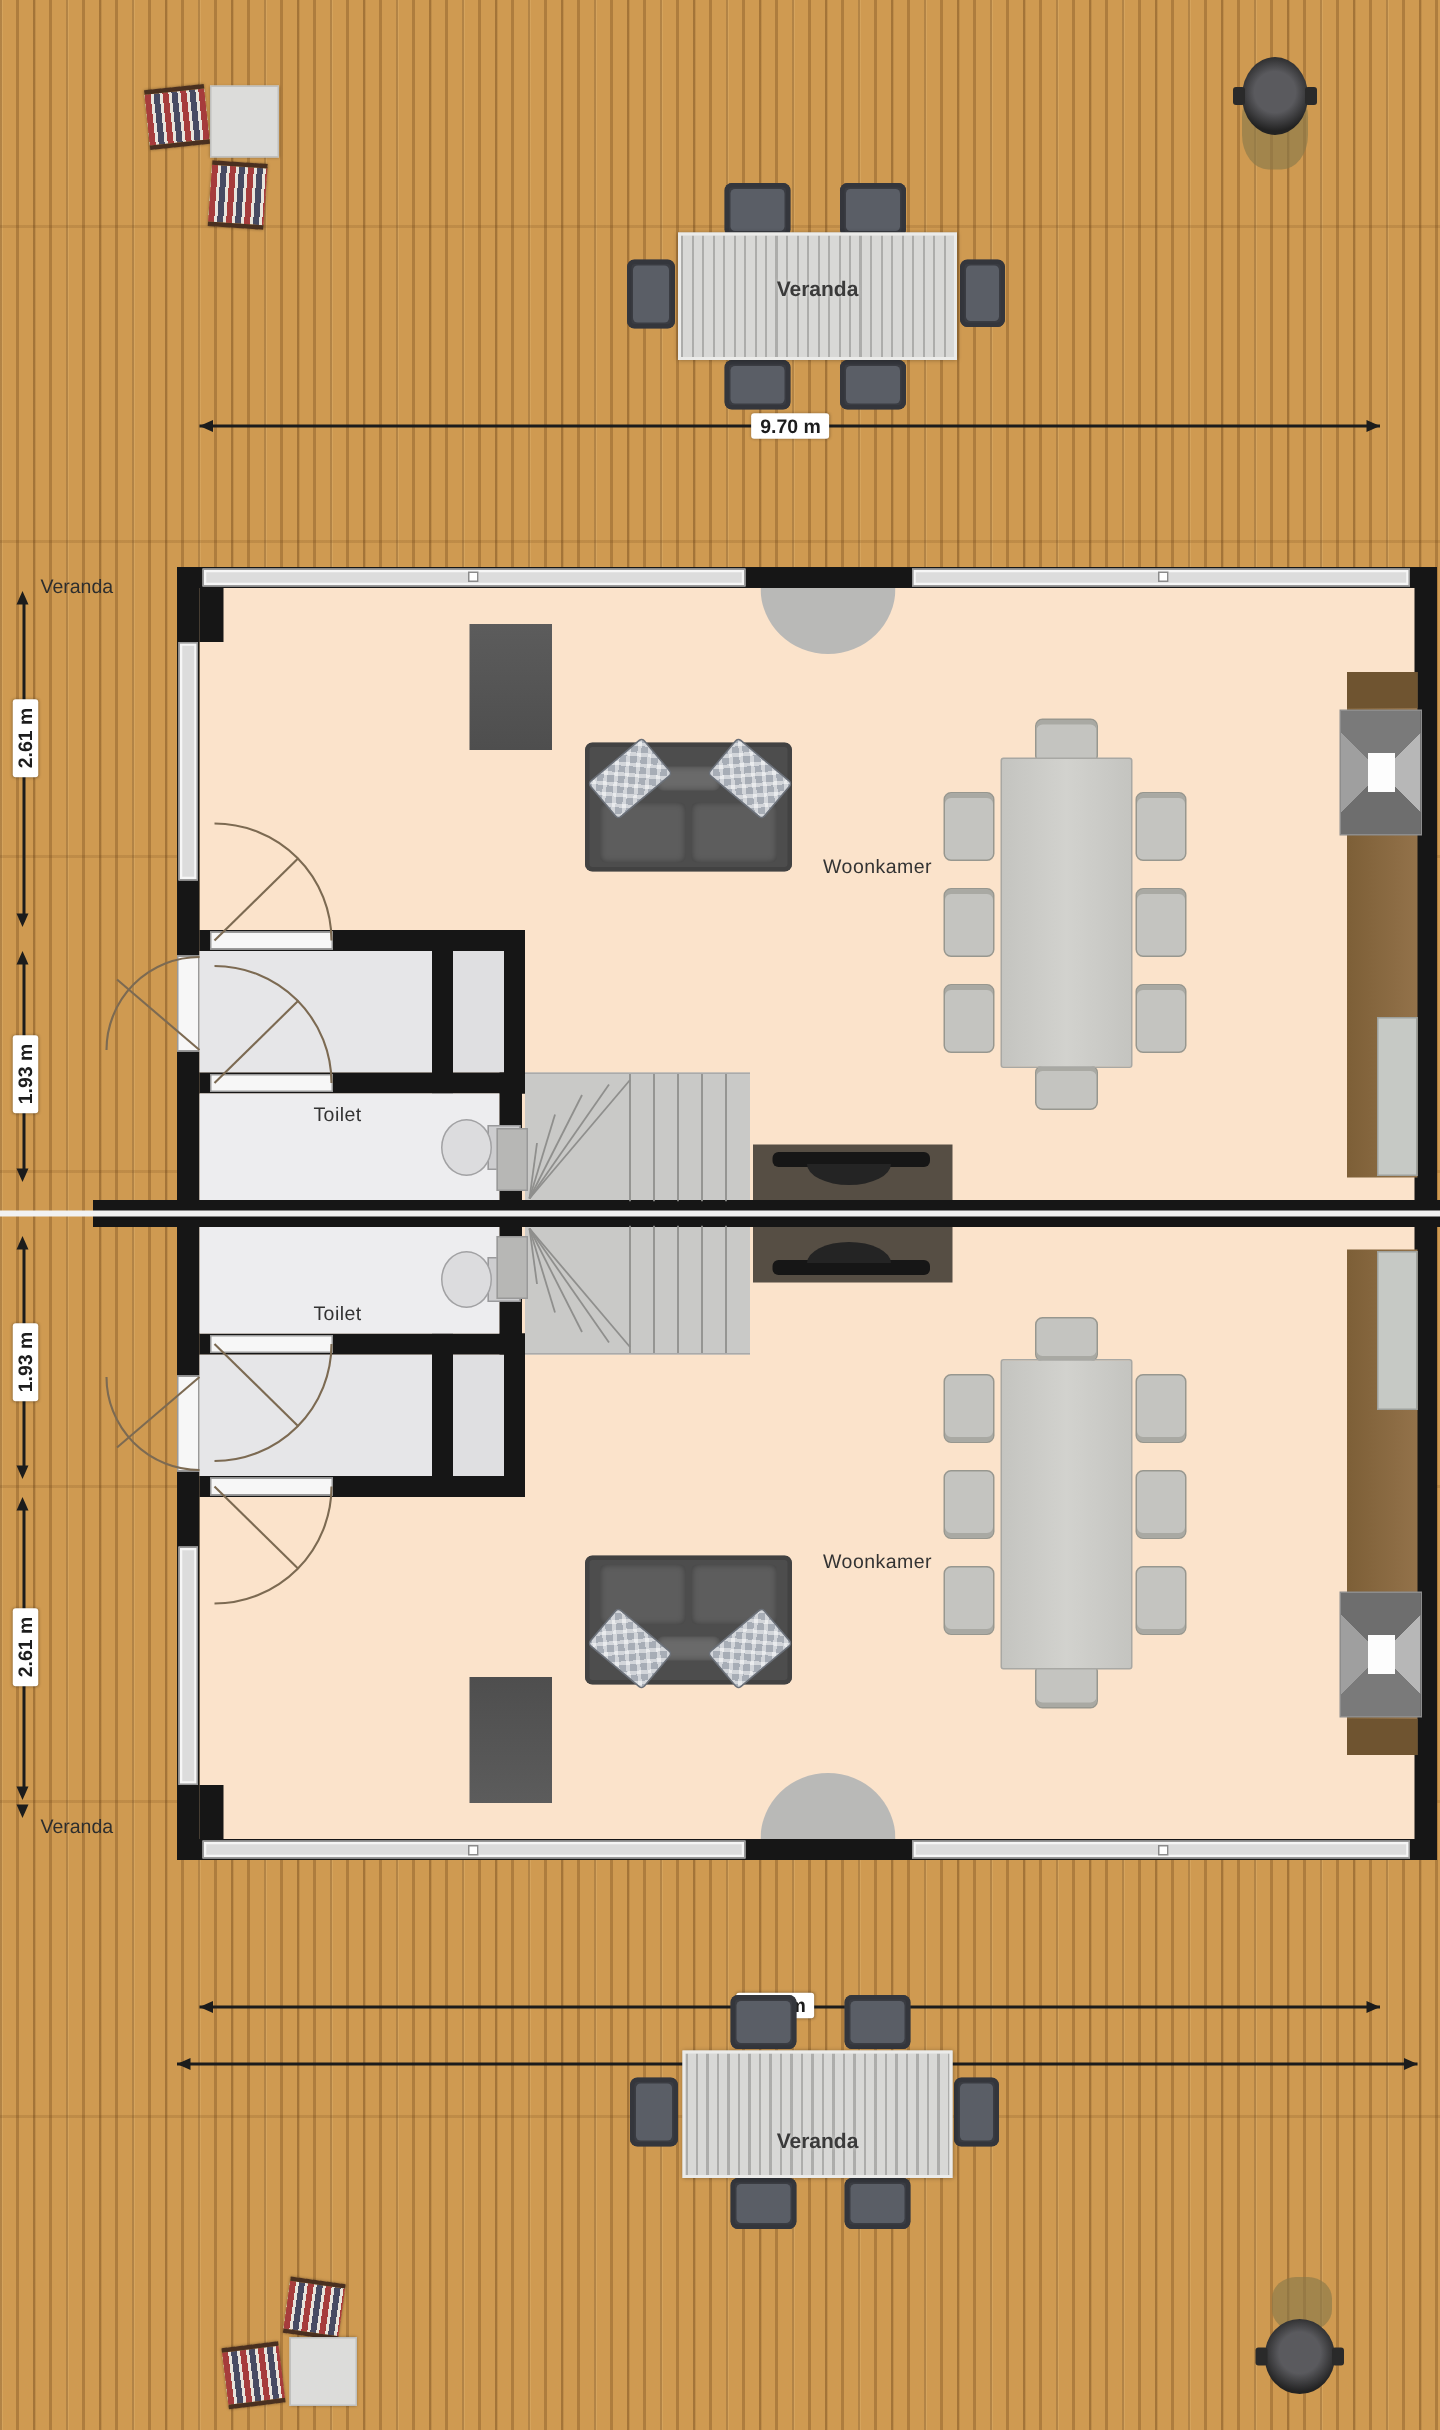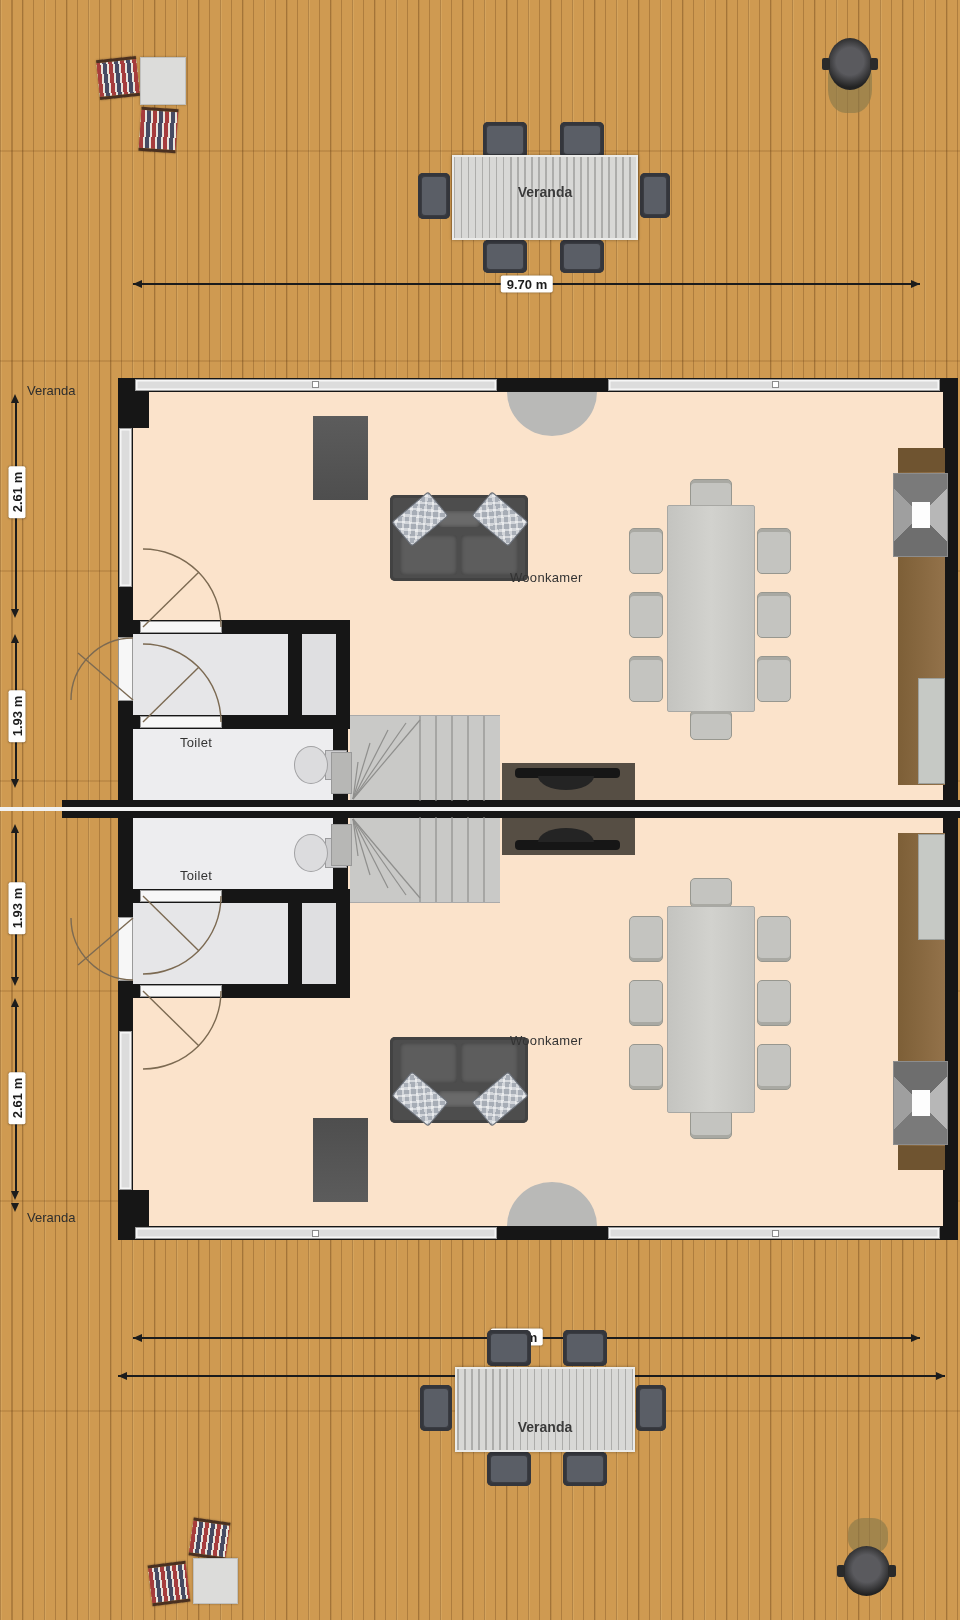--- a/index.html
+++ b/index.html
@@ -24,21 +24,21 @@
   .dlv{width:1.5px;background:var(--dim-line);}
   .tri{width:0;height:0;}
   .tri.up{border-left:4.5px solid transparent;border-right:4.5px solid transparent;border-bottom:9px solid var(--dim-line);}
   .tri.dn{border-left:4.5px solid transparent;border-right:4.5px solid transparent;border-top:9px solid var(--dim-line);}
   .tri.lf{border-top:4.5px solid transparent;border-bottom:4.5px solid transparent;border-right:9px solid var(--dim-line);}
   .tri.rt{border-top:4.5px solid transparent;border-bottom:4.5px solid transparent;border-left:9px solid var(--dim-line);}
   .dim-label{background:#fff;border-radius:2px;padding:1px 6px;font-weight:bold;font-size:13px;
     color:#1c1c1c;white-space:nowrap;box-shadow:0 0 2px rgba(0,0,0,.3);transform:translate(-50%,-50%);}
   .dim-label.v{writing-mode:vertical-rl;transform:translate(-50%,-50%) rotate(180deg);padding:6px 1px;}
   .area-label{font-size:13px;color:#2e2e2e;white-space:nowrap;}
-  .room-label{font-size:13px;color:#333;letter-spacing:.3px;text-align:left;white-space:nowrap;}
+  .room-label{font-size:13px;color:#333;letter-spacing:.3px;text-align:center;white-space:nowrap;}
   .unit{position:absolute;left:0;width:960px;height:422px;}
   .unit.flipped{transform:scaleY(-1);}
   .unit.flipped .txt{transform:scaleY(-1);}
   .chair-dk{background:#3a3c42;border-radius:5px;box-shadow:inset 0 0 0 3px #34363c;}
   .chair-dk i{position:absolute;left:4px;top:4px;right:4px;bottom:4px;background:#5a5e66;border-radius:3px;display:block;}
   .chair-lt{background:#c4c4c0;border:1px solid #97978f;border-radius:5px;box-shadow:inset 0 3px 0 #a9a9a3;}
   .vtable{background:#d8d8d6;border:2px solid #ebebe9;box-shadow:0 0 3px rgba(0,0,0,.35);
     background-image:repeating-linear-gradient(90deg, rgba(120,120,118,.45) 0 1.5px, transparent 1.5px 7px);}
   .vtable .lbl{position:absolute;left:0;right:0;text-align:center;font-size:14px;color:#3a3a3a;font-weight:bold;text-shadow:0 0 3px #d8d8d6;}
   .lounger{background:repeating-linear-gradient(90deg,#a63c3c 0 4px,#e8e4dc 4px 6px,#474a62 6px 10px,#e8e4dc 10px 12px);

